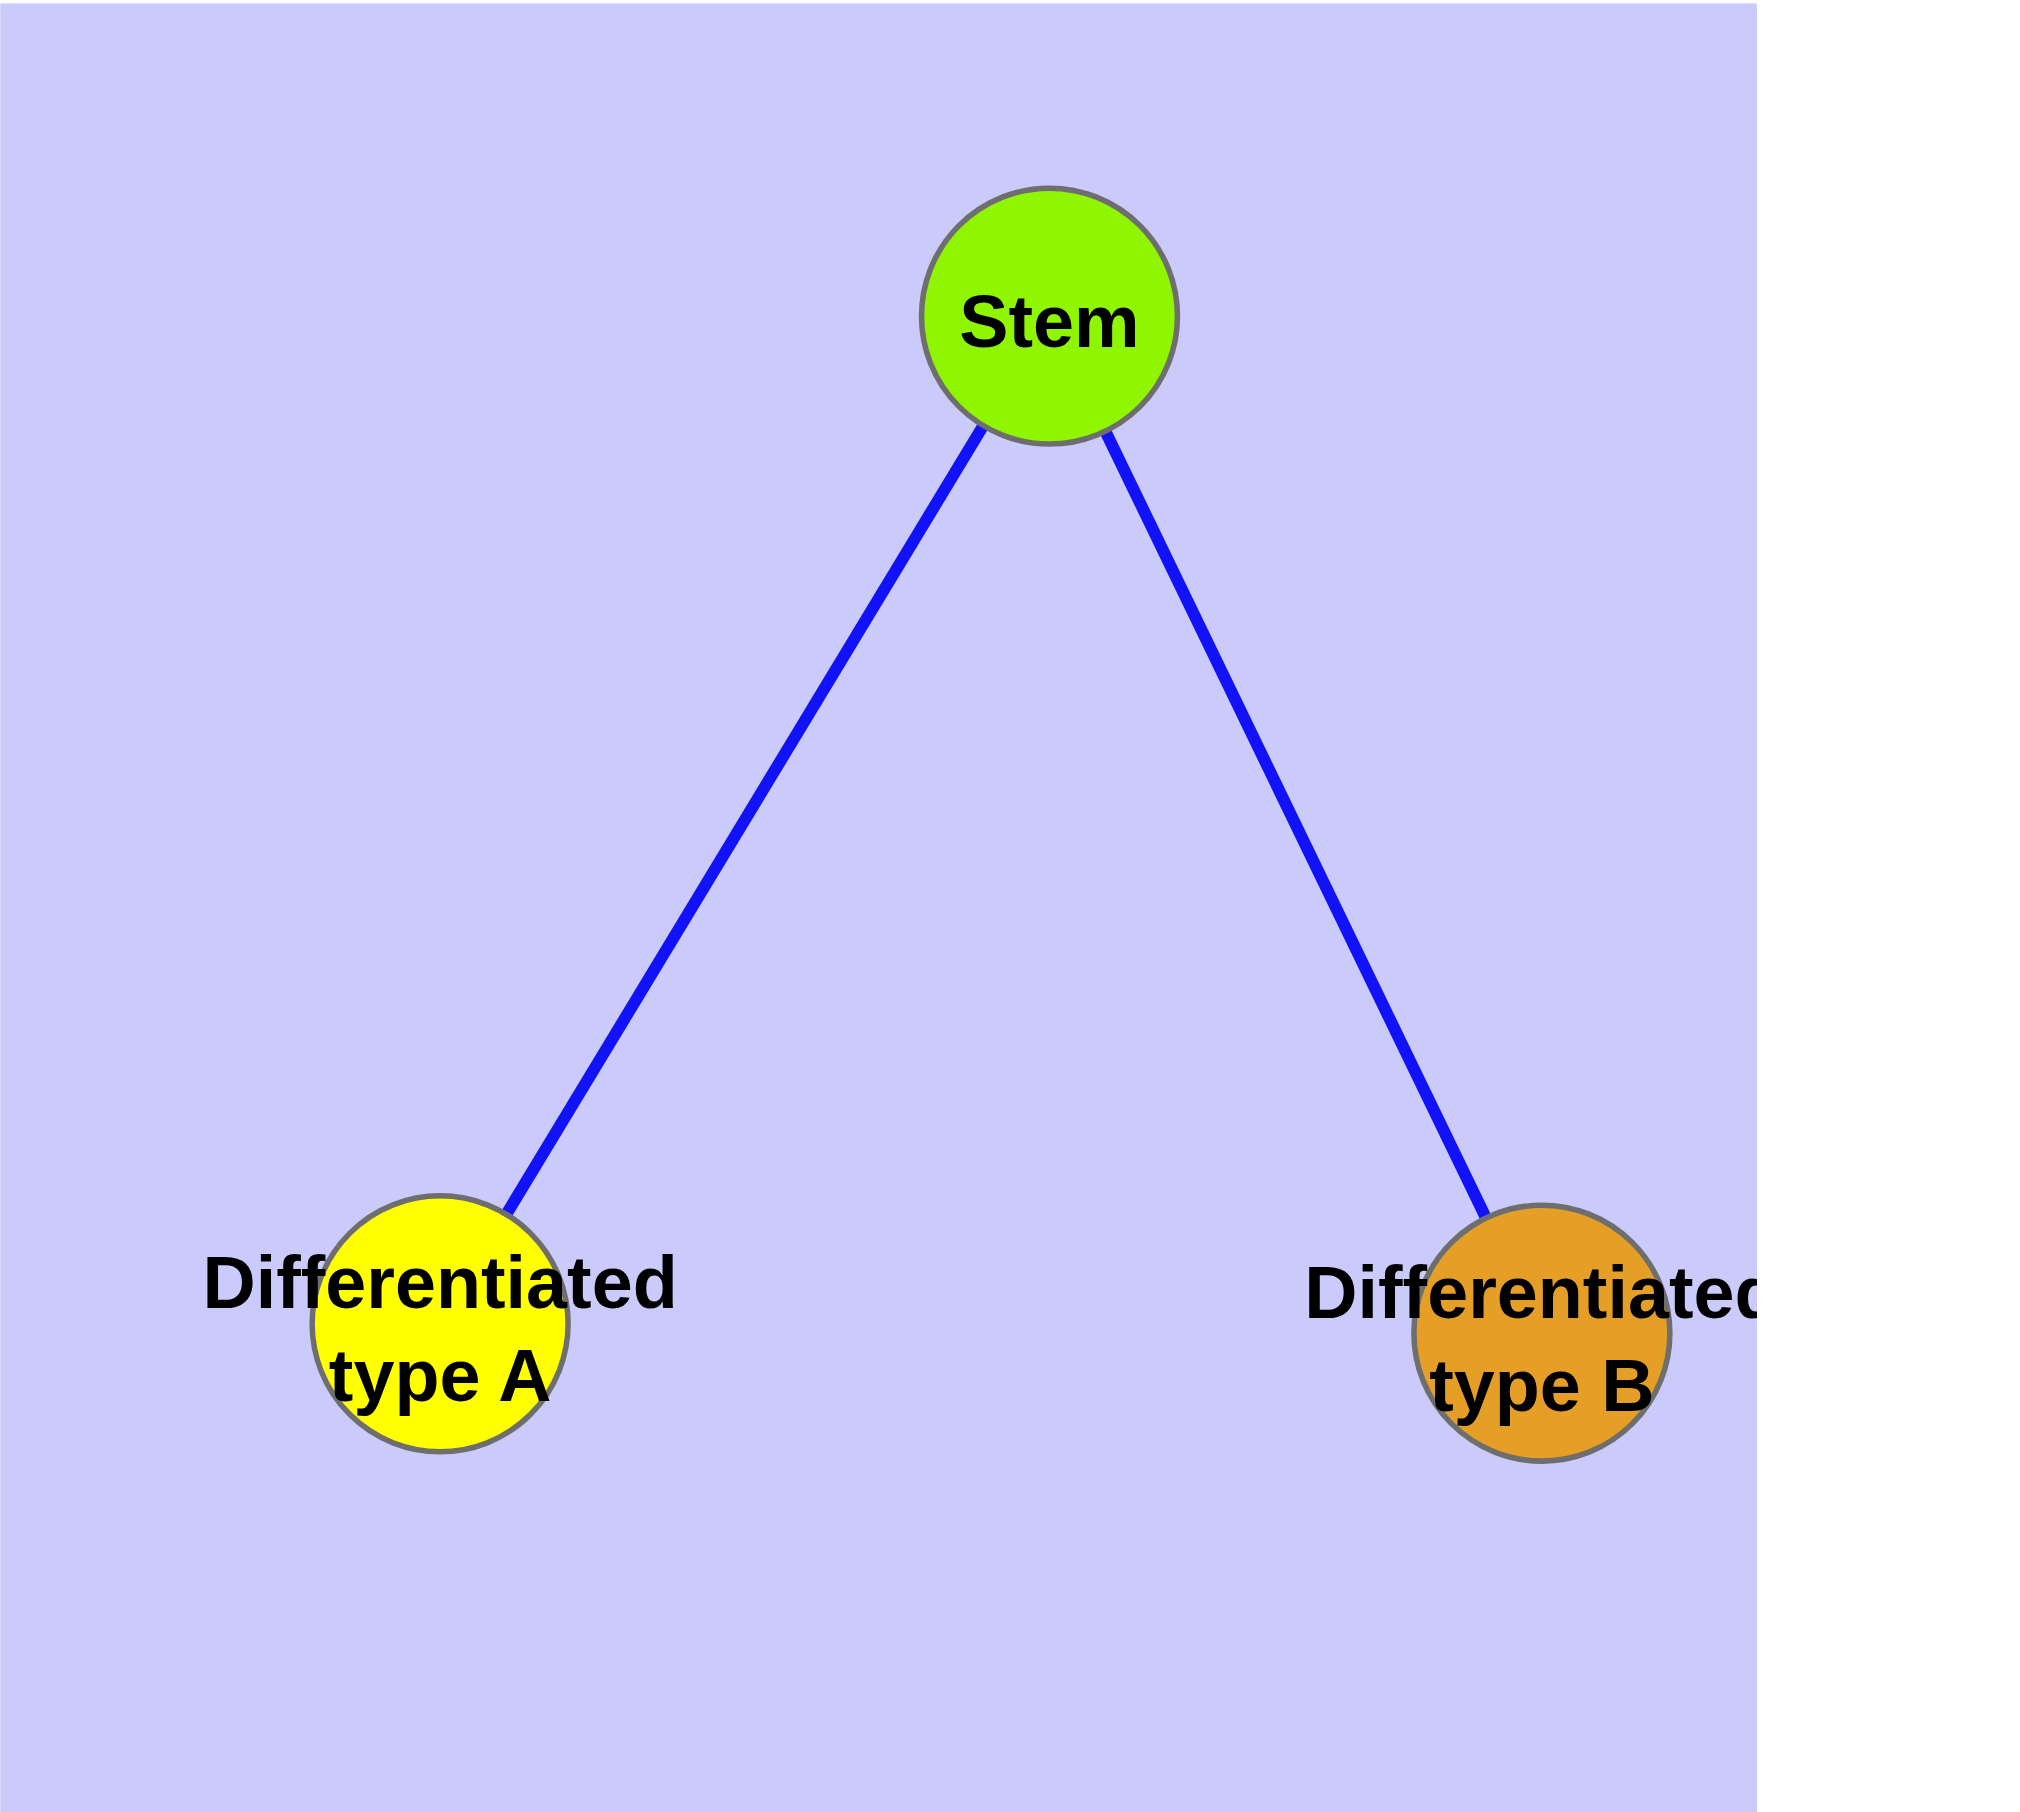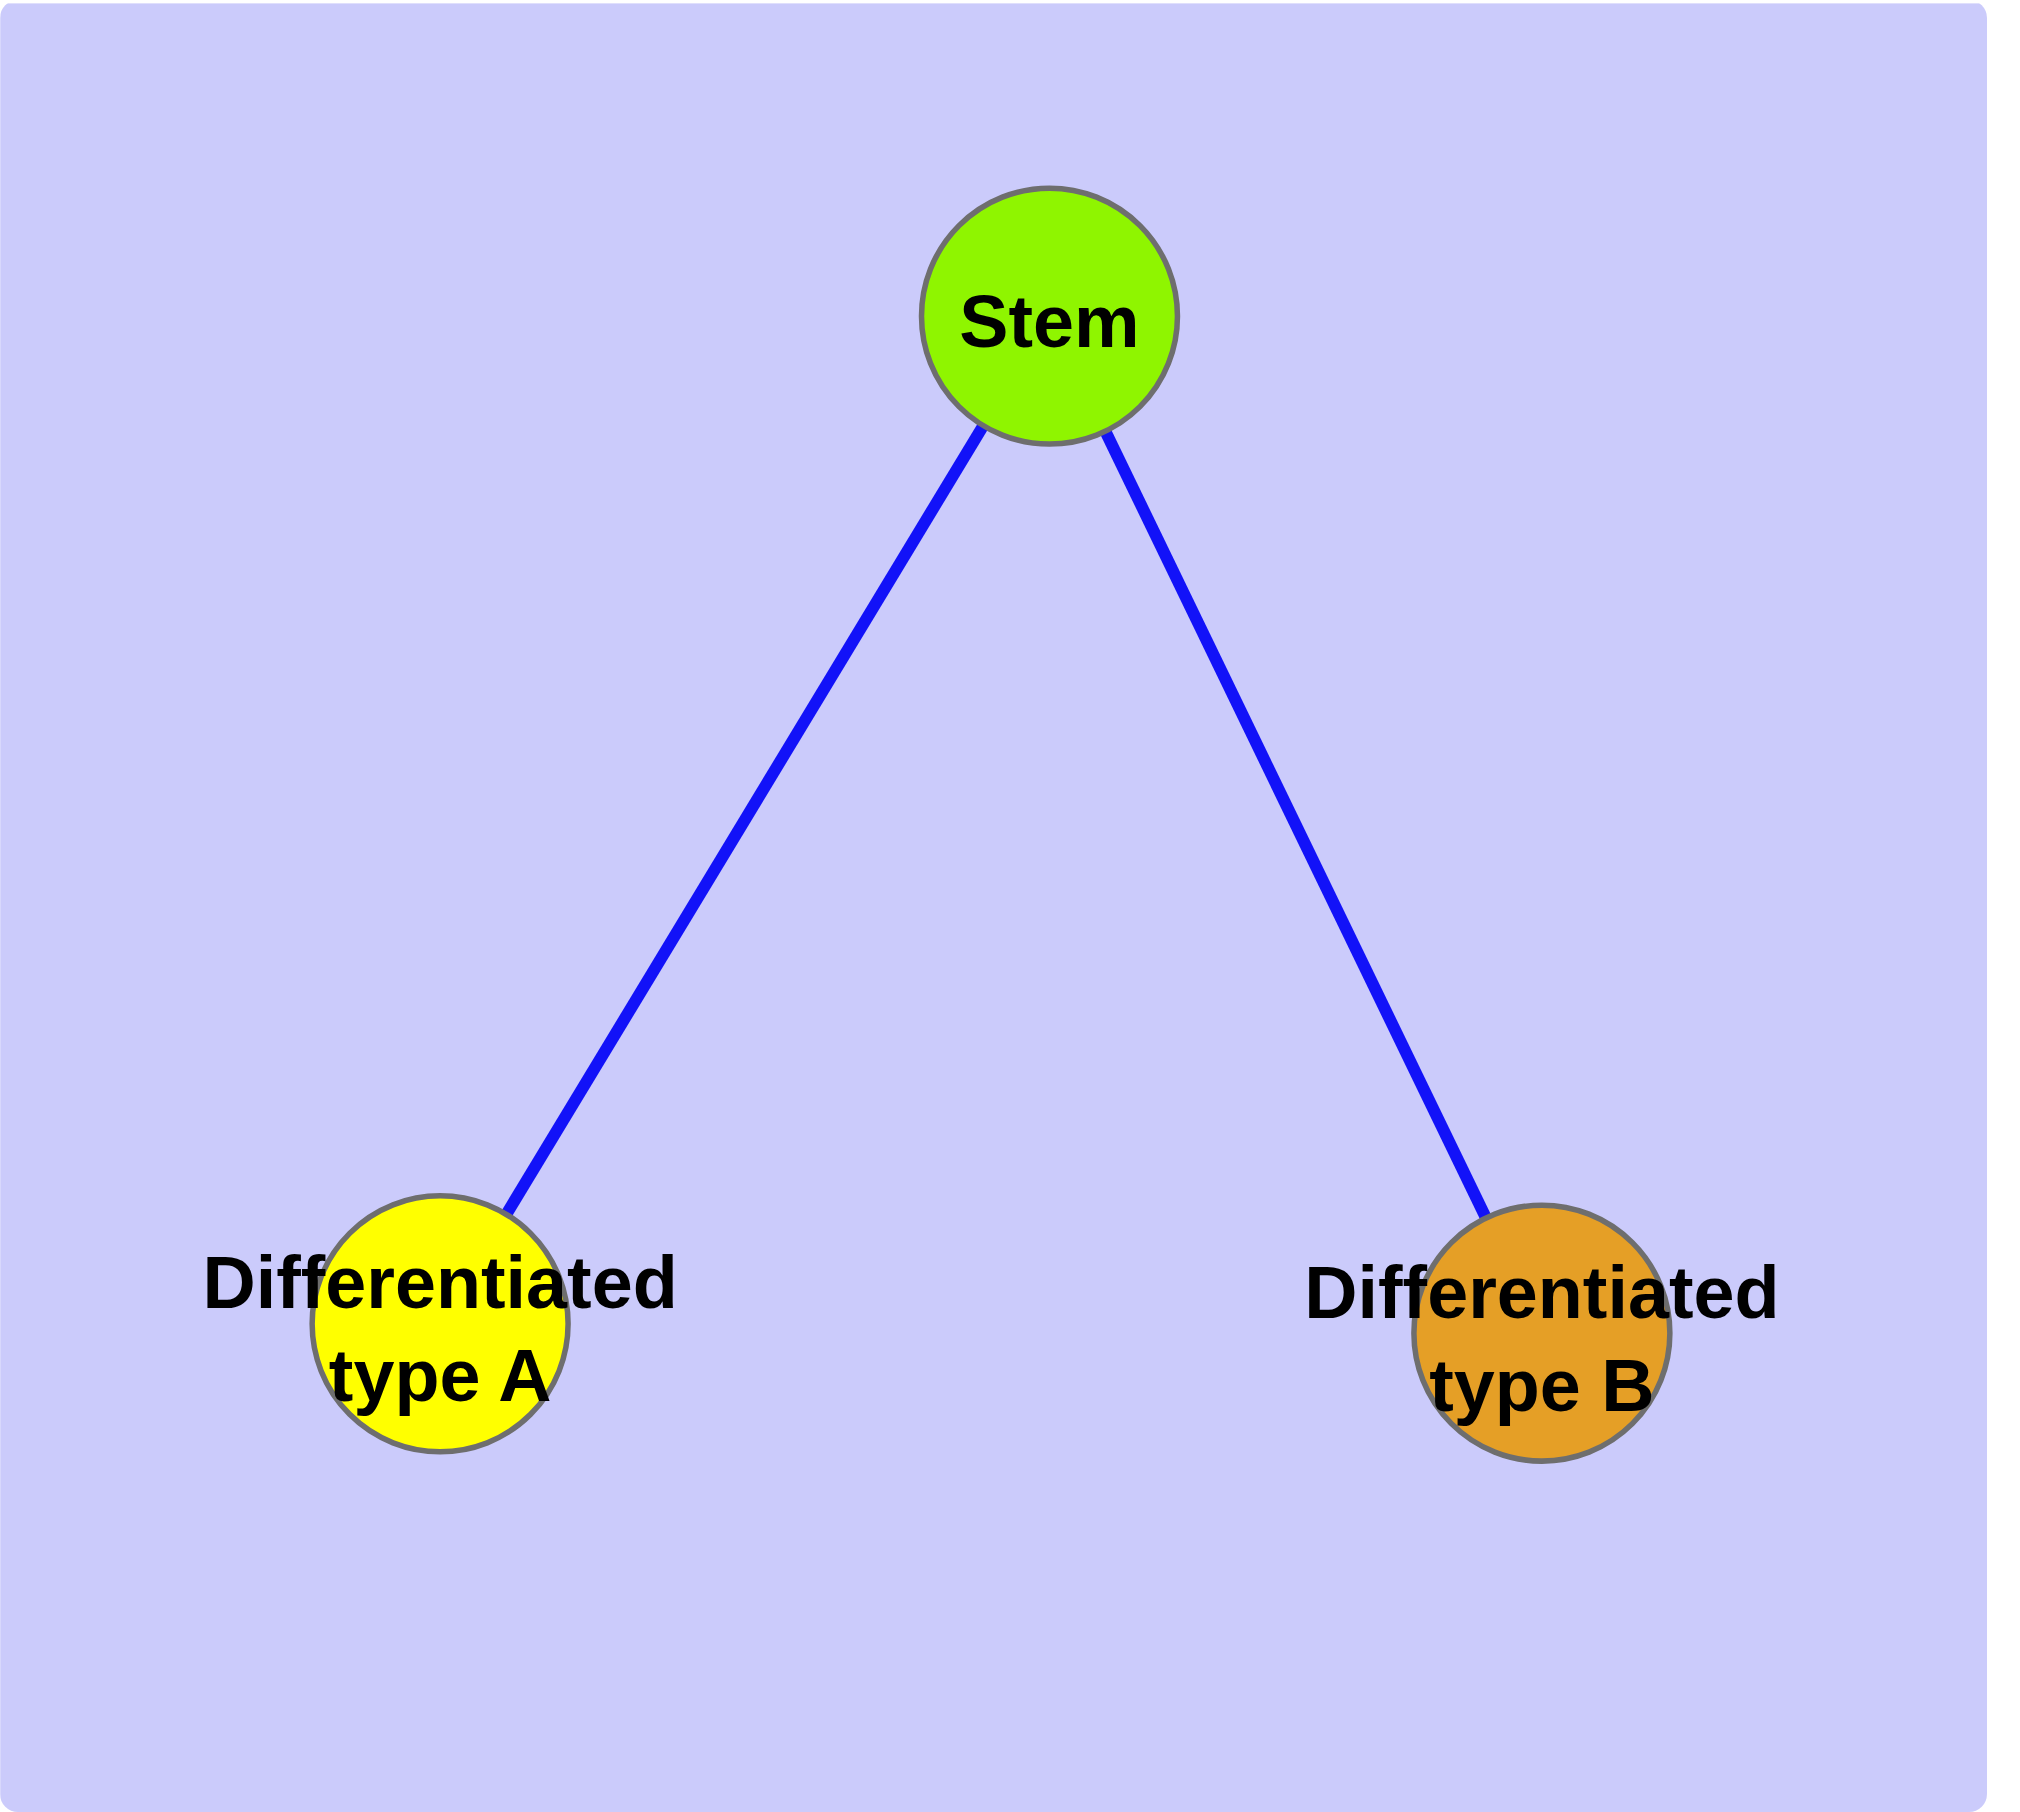--- a/index.html
+++ b/index.html
@@ -2,24 +2,23 @@
 <html style="font-size:13.6px"><head>
 <meta charset="utf-8">
 <style>
   html, body {
     margin: 0;
     padding: 0;
     background: #FFFFFF;
   }
   .stage {
     position: relative;
-    width: 1987px;
+    width: 1757px;
     height: 1812px;
     overflow: hidden;
-    border-radius: 18px;
   }
   svg {
     display: block;
   }
   .node-label {
     font-family: "Liberation Sans", sans-serif;
     font-weight: bold;
     font-size: 87px;
     text-anchor: middle;
   }

